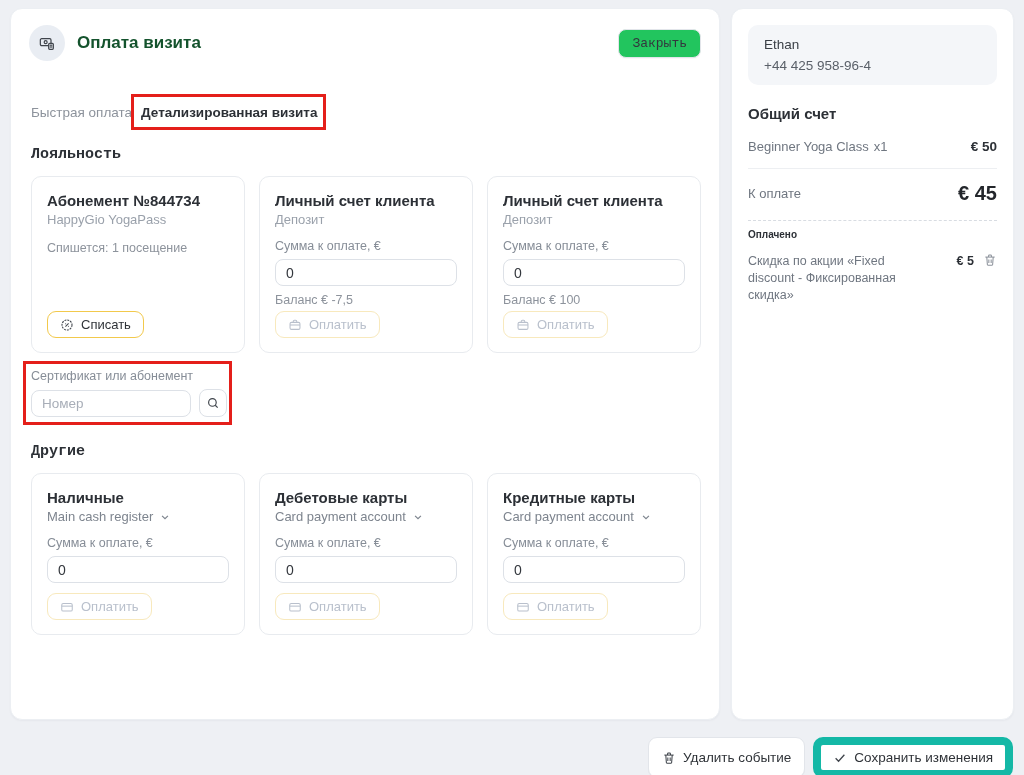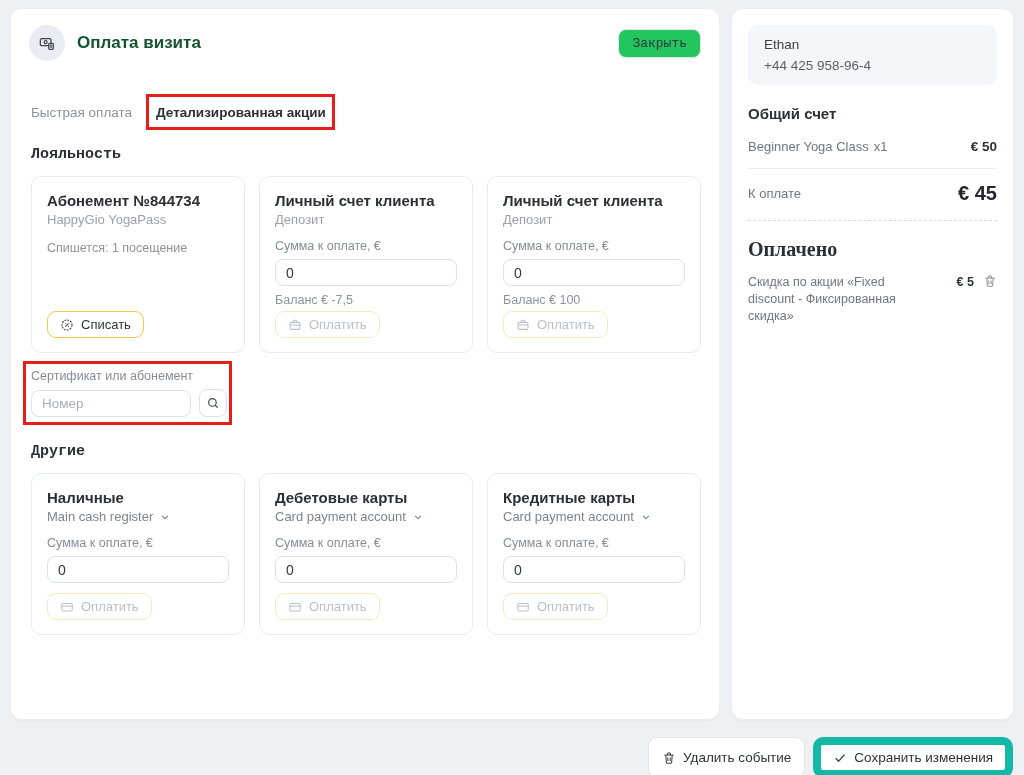--- a/index.html
+++ b/index.html
@@ -25,21 +25,21 @@
     display:flex; align-items:center; justify-content:center; flex:none;
   }
   .page-title { font-size:17px; font-weight:700; color:#14532d; }
   .close-btn {
     margin-left:auto; background:#22c55e; border:1px solid #e2e5ea; border-radius:8px;
     padding:6px 13px; font-size:13px; color:#33373d; cursor:pointer;
     font-family:Liberation Mono, monospace; box-shadow:0 1px 1px rgba(16,24,40,.03);
   }
 
   
-  .tabs { display:flex; gap:24px; margin:44px 0 0 2px; align-items:center; }
+  .tabs { display:flex; gap:9px; margin:44px 0 0 2px; align-items:center; }
   .tab { font-size:13.5px; color:#8d939c; cursor:pointer; }
   .tab.active { color:#2c3036; font-weight:700; position:relative; }
   .tab-annotation {
     position:absolute; left:-10px; right:-9px; top:-11px; bottom:-10px;
     border:3px solid #e41f1a; pointer-events:none;
   }
 
   .section-heading { font-size:15px; font-weight:700; color:#2c3036; margin:26px 0 13px 2px;font-family:Liberation Mono, monospace; }
 
   
@@ -95,21 +95,21 @@
   .bill-heading { font-size:15px; font-weight:700; color:#2c3036; margin-top:20px; }
   .bill-item { display:flex; justify-content:space-between; align-items:baseline; margin-top:15px;
     padding-bottom:13px; border-bottom:1px solid #edeff2; }
   .bill-item-name { font-size:13px; color:#6f7680; }
   .bill-item-qty { font-size:13px; color:#6f7680; margin-left:5px; }
   .bill-item-price { font-size:13.5px; font-weight:700; color:#2c3036; }
   .due-row { display:flex; justify-content:space-between; align-items:center; margin-top:13px; }
   .due-label { font-size:13px; color:#6f7680; }
   .due-value { font-size:20px; font-weight:700; color:#23262b; }
   .dashed-divider { border-top:1.5px dashed #d8dce2; margin:15px 0 0 0; }
-  .paid-heading { font-size:20px; font-weight:700; color:#2c3036; margin-top:17px;font-family:Liberation Serif, serif; }
+  .paid-heading { font-size:10px; font-weight:700; color:#2c3036; margin-top:8px; }
   .paid-item { display:flex; justify-content:space-between; margin-top:13px; }
   .paid-item-name { font-size:12.5px; color:#6f7680; width:186px; line-height:1.35; }
   .paid-item-right { display:flex; align-items:flex-start; gap:9px; }
   .paid-item-price { font-size:12.5px; font-weight:700; color:#2c3036; margin-top:1px; }
   .trash-btn { background:none; border:none; cursor:pointer; padding:0; line-height:0; }
 
   
   .footer-actions { position:absolute; top:737px; right:11px; display:flex; gap:8px; }
   .footer-btn {
     display:inline-flex; align-items:center; gap:7px; background:#fff; font-family:inherit;
@@ -136,21 +136,21 @@
         <line x1="16" y1="18" x2="20" y2="18"></line>
       </svg>
     </div>
     <div class="page-title">Оплата визита</div>
     <button class="close-btn">Закрыть</button>
   </div>
 
   <div class="tabs">
     <div class="tab">Быстрая оплата</div>
     <div class="tab active">
-      <span>Детализированная акции</span>
+      <span>Детализированная визита</span>
       <div class="tab-annotation"></div>
     </div>
   </div>
 
   <div class="section-heading">Лояльность</div>
 
   <div class="cards-row">
 
     <div class="card tall">
       <div class="card-title">Абонемент №844734</div>

